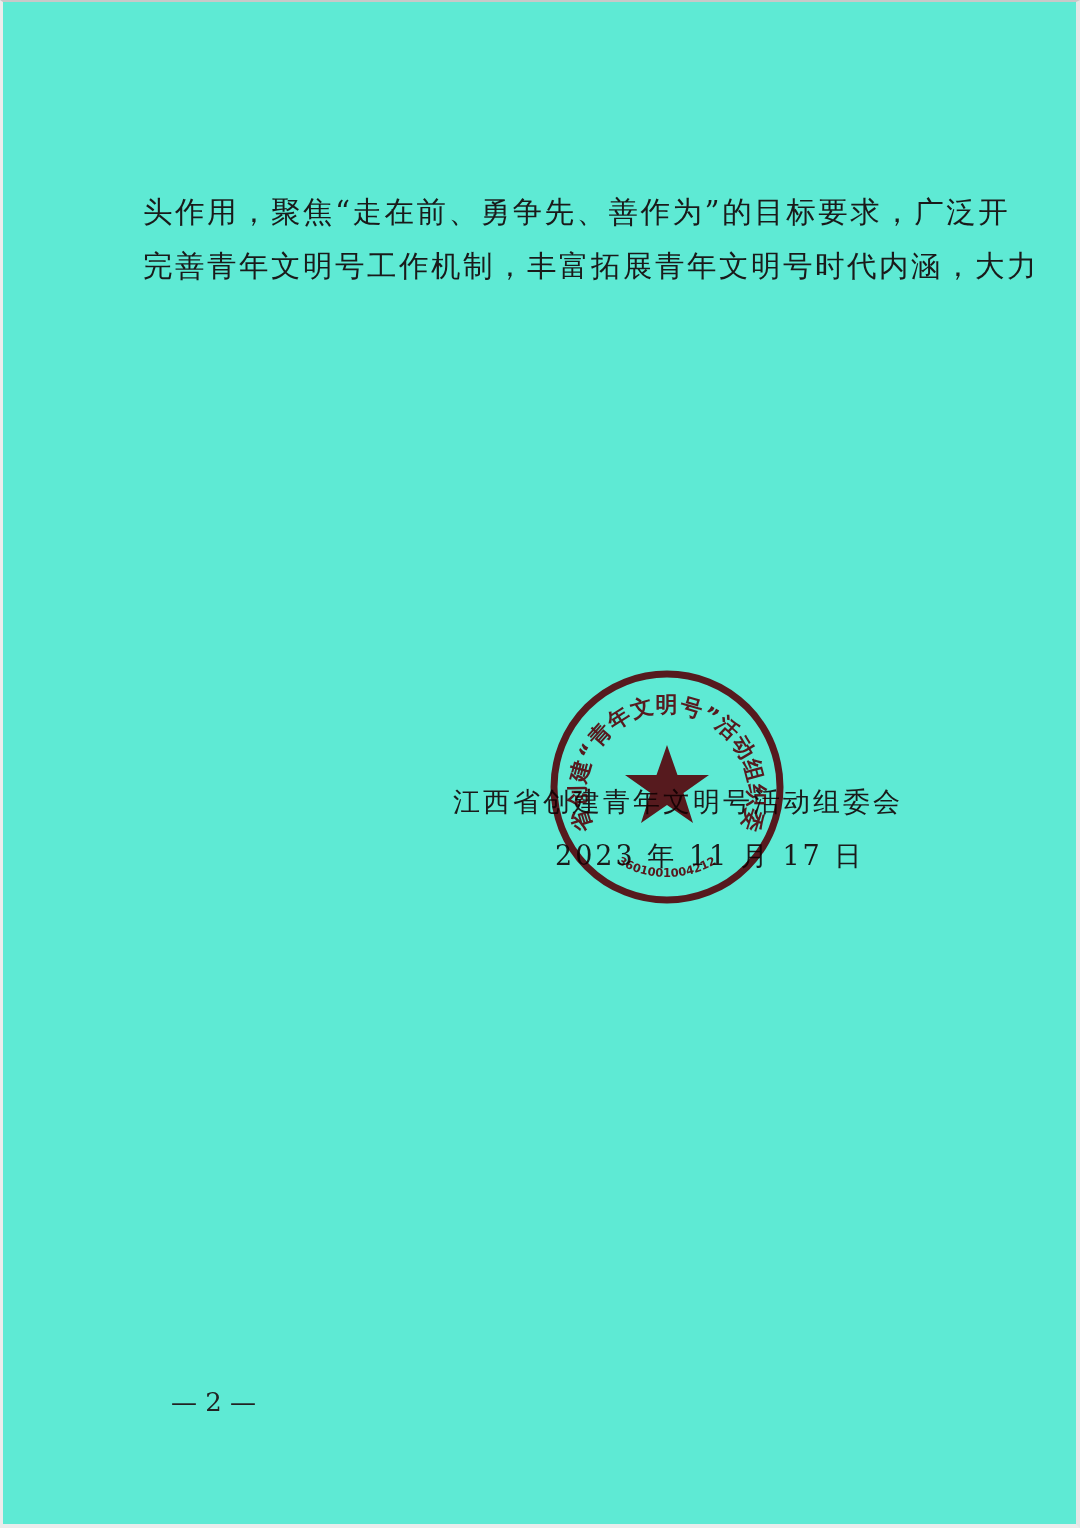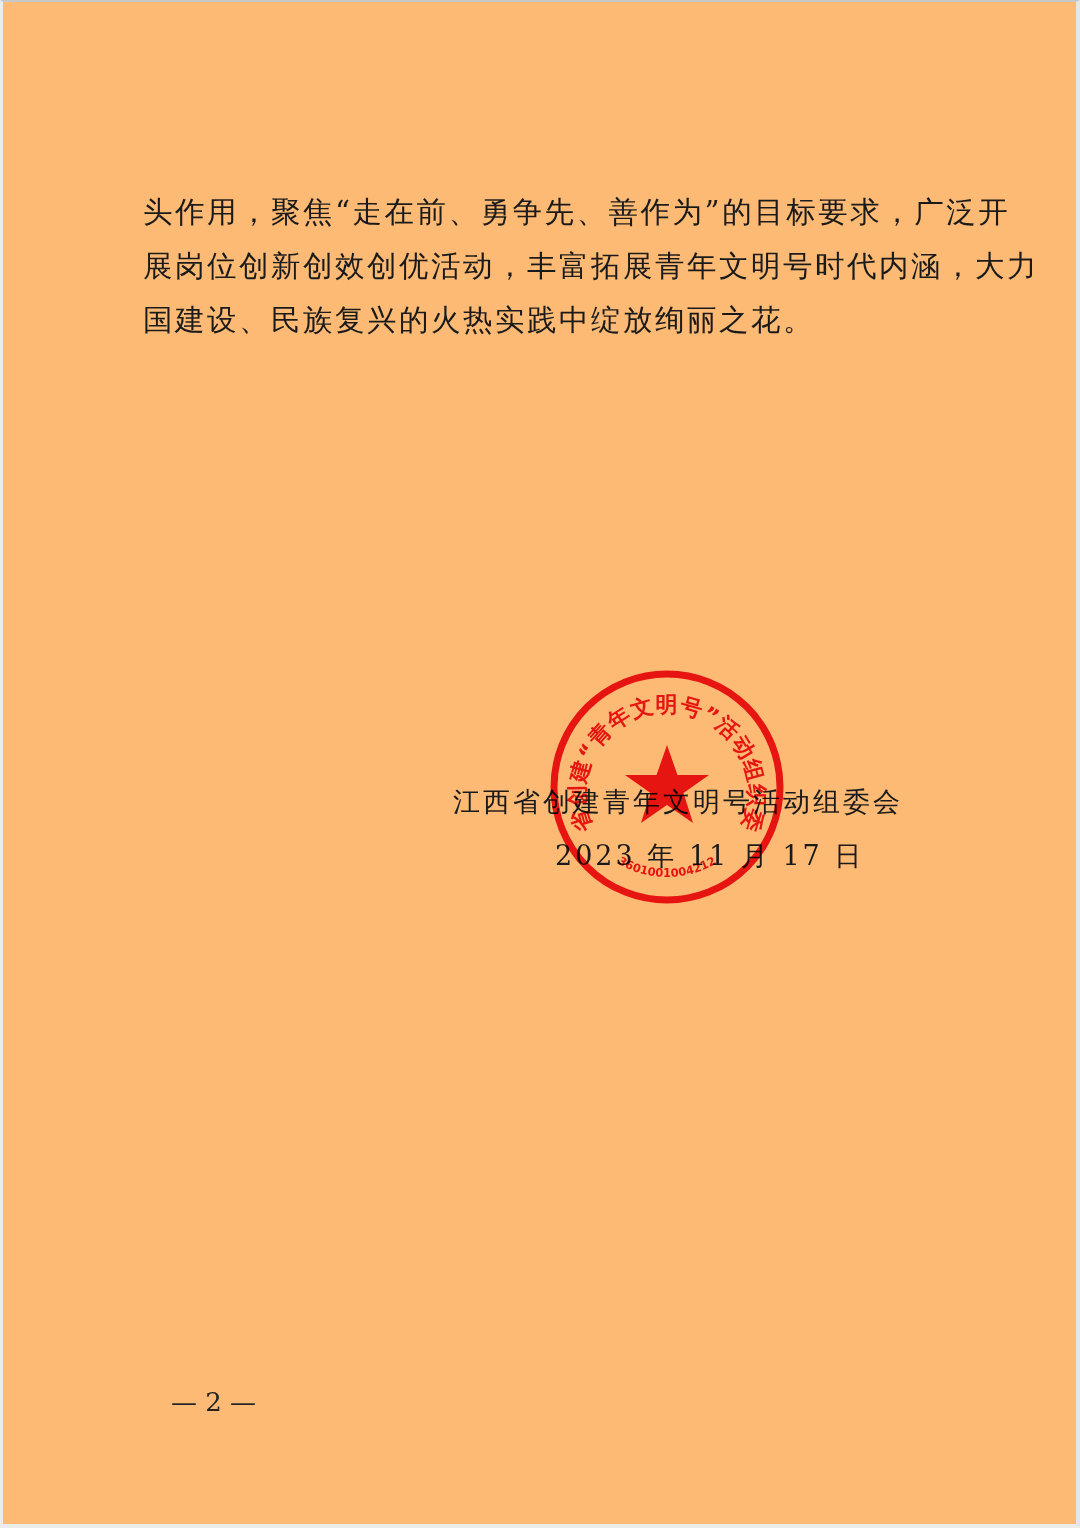--- a/index.html
+++ b/index.html
@@ -17,21 +17,21 @@
     }
     .page-frame {
       position: absolute;
       left: 0; top: 0;
       width: 1080px; height: 1528px;
       box-sizing: border-box;
       border-top: 2px solid #c8c8c8;
       border-left: 3px solid #ececec;
       border-right: 4px solid #e6e6e6;
       border-bottom: 4px solid #ececec;
-      background: #fdba74;
+      background: #5eead4;
     }
     .body-text {
       position: absolute;
       left: 140px;
       top: 186px;
       width: 800px;
     }
     .line {
       display: block;
       height: 54px;
@@ -89,22 +89,21 @@
       color: #222;
     }
   </style>
 </head>
 <body>
 
 <div class="page-frame">
 
   <div class="body-text">
     <span class="line">头作用，聚焦“走在前、勇争先、善作为”的目标要求，广泛开</span>
-    <span class="line">展岗位创新创效创优活动，丰富拓展青年文明号时代内涵，大力</span>
-    <span class="line">国建设、民族复兴的火热实践中绽放绚丽之花。</span>
+    <span class="line">完善青年文明号工作机制，丰富拓展青年文明号时代内涵，大力</span>
   </div>
 
 
   <div class="signature">江西省创建青年文明号活动组委会</div>
   <div class="sign-date">2023 年 11 月 17 日</div>
 
   <svg class="seal" viewBox="0 0 236 236" xmlns="http://www.w3.org/2000/svg">
     <defs>
       <path id="seal-top-arc" d="M 40 150 A 82 82 0 1 1 196 150" fill="none"></path>
       <path id="seal-bottom-arc" d="M 62 190 A 96 96 0 0 0 174 190" fill="none"></path>

